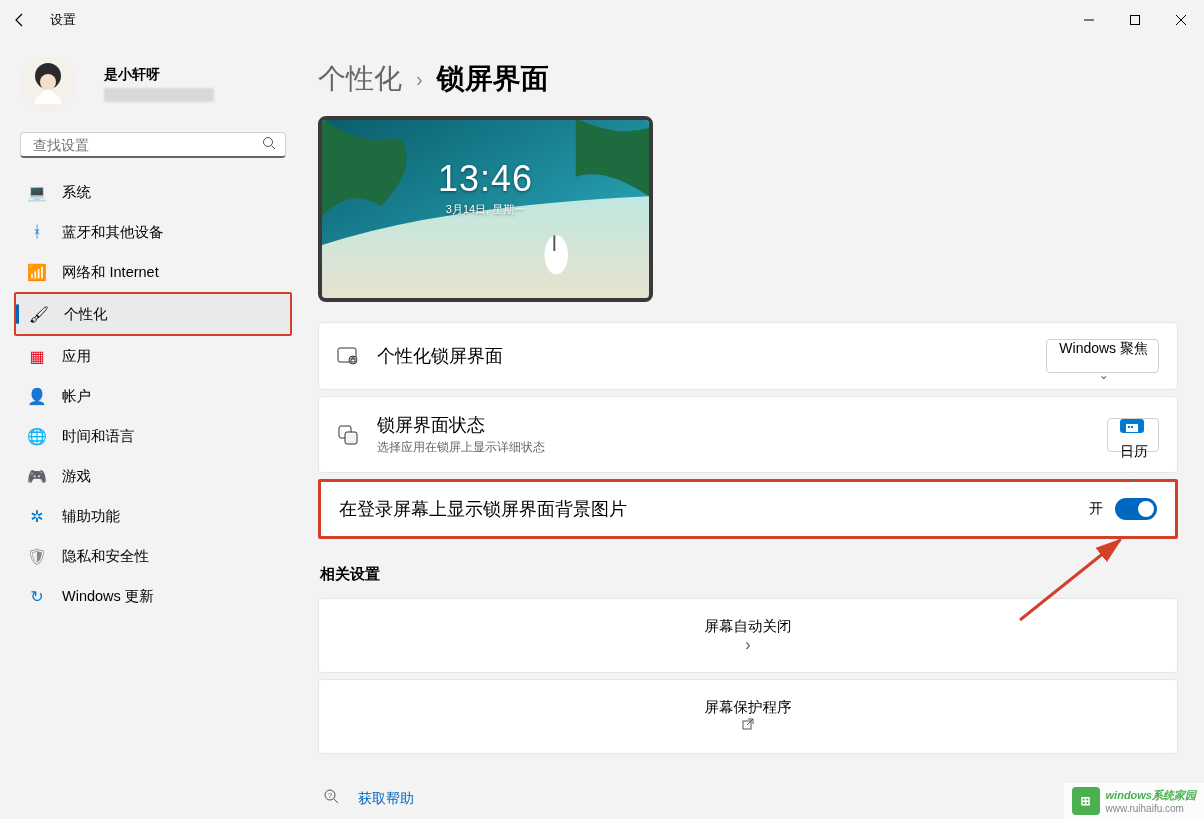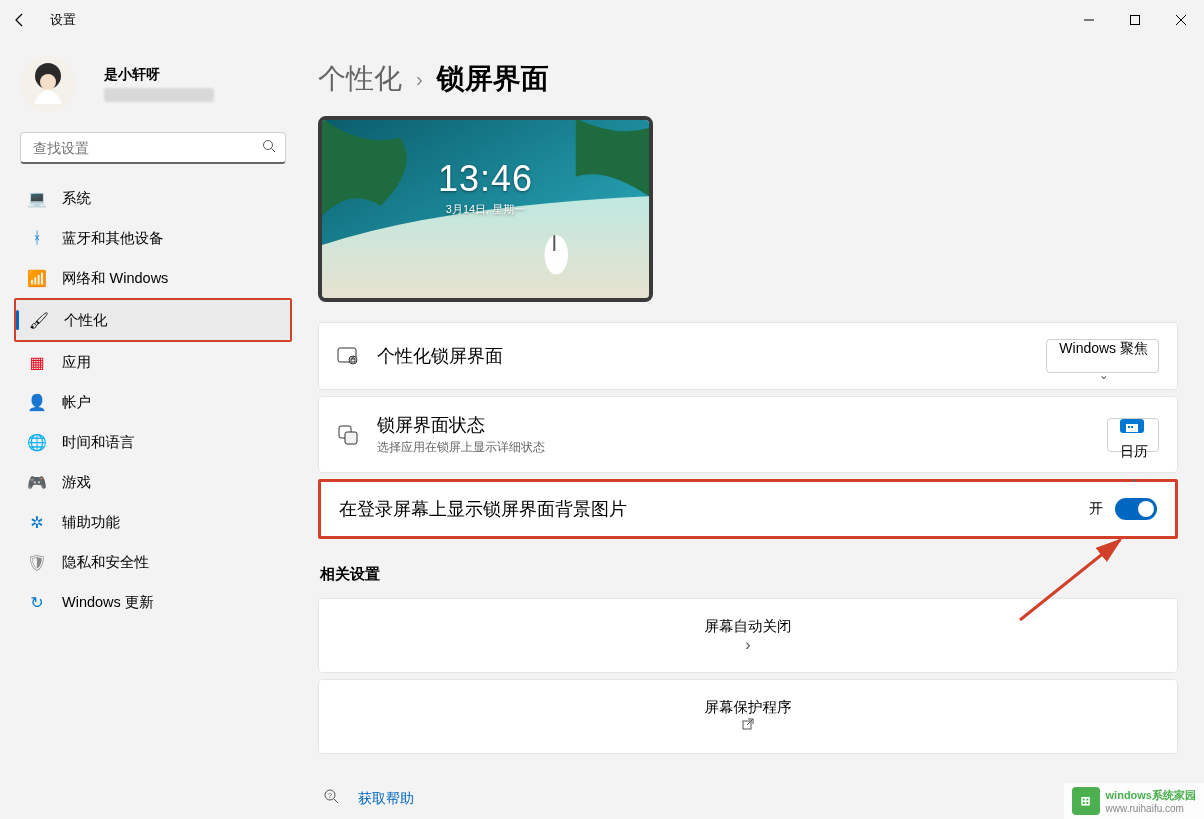--- a/index.html
+++ b/index.html
@@ -13,21 +13,21 @@
 
 .layout { display: flex; height: calc(100% - 40px); }
 .sidebar { width: 300px; padding: 10px 8px 0 14px; }
 .user-row { display: flex; align-items: center; gap: 28px; padding: 6px 6px 14px 6px; }
 .avatar { width: 56px; height: 56px; border-radius: 50%; background: #eee; overflow: hidden; position: relative; }
 .avatar svg { width: 100%; height: 100%; }
 .user-name { font-size: 14px; font-weight: 600; color: #000; }
 .user-sub { width: 110px; height: 14px; background: #d8d8d8; border-radius: 2px; margin-top: 4px; filter: blur(1px); }
 
 .search-wrap { margin: 6px 6px 14px 6px; position: relative; }
-.search { width: 100%; height: 32px; border: 1px solid #d0d0d0; border-bottom: 2px solid #666; border-radius: 4px; padding: 0 36px 0 12px; font-size: 14px; background: #fff; }
+.search { width: 100%; height: 26px; border: 1px solid #d0d0d0; border-bottom: 2px solid #666; border-radius: 4px; padding: 0 36px 0 12px; font-size: 14px; background: #fff; }
 .search-icon { position: absolute; right: 10px; top: 50%; transform: translateY(-50%); color: #555; }
 
 .nav { margin-top: 6px; }
 .nav-item { display: flex; align-items: center; gap: 16px; height: 40px; padding: 0 14px; border-radius: 4px; cursor: pointer; font-size: 14.5px; color: #000; }
 .nav-item .nico { width: 18px; height: 18px; display: flex; align-items: center; justify-content: center; font-size: 16px; }
 .nav-item.selected { background: #eaeaea; position: relative; }
 .nav-item.selected::before { content: ""; position: absolute; left: 0; top: 10px; bottom: 10px; width: 3px; background: #0067c0; border-radius: 2px; }
 .red-box-nav { border: 2.5px solid #d3402a; border-radius: 2px; }
 
 .main { flex: 1; padding: 10px 26px 0 18px; overflow-y: auto; }
@@ -67,21 +67,21 @@
 .link-card .arr { color: #555; }
 
 .help-row { display: flex; align-items: center; gap: 16px; padding: 10px 4px; font-size: 14px; color: #0067c0; cursor: pointer; }
 .help-row .hi { color: #555; width: 20px; text-align: center; }
 .help-row.first { margin-top: 24px; }
 
 .annotation-arrow { position: absolute; pointer-events: none; }
 
 .watermark { position: absolute; right: 0; bottom: 0; display: flex; align-items: center; gap: 6px; background: rgba(255,255,255,0.7); padding: 4px 8px; }
 .wm-logo { width: 28px; height: 28px; background: #4caf50; border-radius: 4px; display:flex; align-items:center; justify-content:center; color:#fff; font-weight:bold; font-size:12px; }
-.wm-txt { font-size: 11px; color: #4caf50; font-weight: 600; }
+.wm-txt { font-size: 11px; color: #4caf50; font-weight: 600; font-style: italic; }
 .wm-sub { font-size: 10px; color: #888; }
 </style>
 </head>
 <body>
 
 <div class="titlebar">
   <div class="back-btn">
     <svg width="16" height="16" viewBox="0 0 16 16">
         <path d="M10 2 4 8l6 6" stroke="#000" stroke-width="1.2" fill="none"></path>
       </svg>
@@ -137,21 +137,21 @@
         <div class="nav-item">
           <span class="nico" style="color: rgb(0, 120, 212);">💻</span>
           <span>系统</span>
         </div>
         <div class="nav-item">
           <span class="nico" style="color: rgb(0, 120, 212);">ᚼ</span>
           <span>蓝牙和其他设备</span>
         </div>
         <div class="nav-item">
           <span class="nico" style="color: rgb(0, 120, 212);">📶</span>
-          <span>网络和 Windows</span>
+          <span>网络和 Internet</span>
         </div>
         <div class="red-box-nav">
           <div class="nav-item selected">
             <span class="nico" style="color: rgb(0, 0, 0);">🖌</span>
             <span>个性化</span>
           </div>
         </div>
         <div class="nav-item">
           <span class="nico" style="color: rgb(232, 17, 35);">▦</span>
           <span>应用</span>

